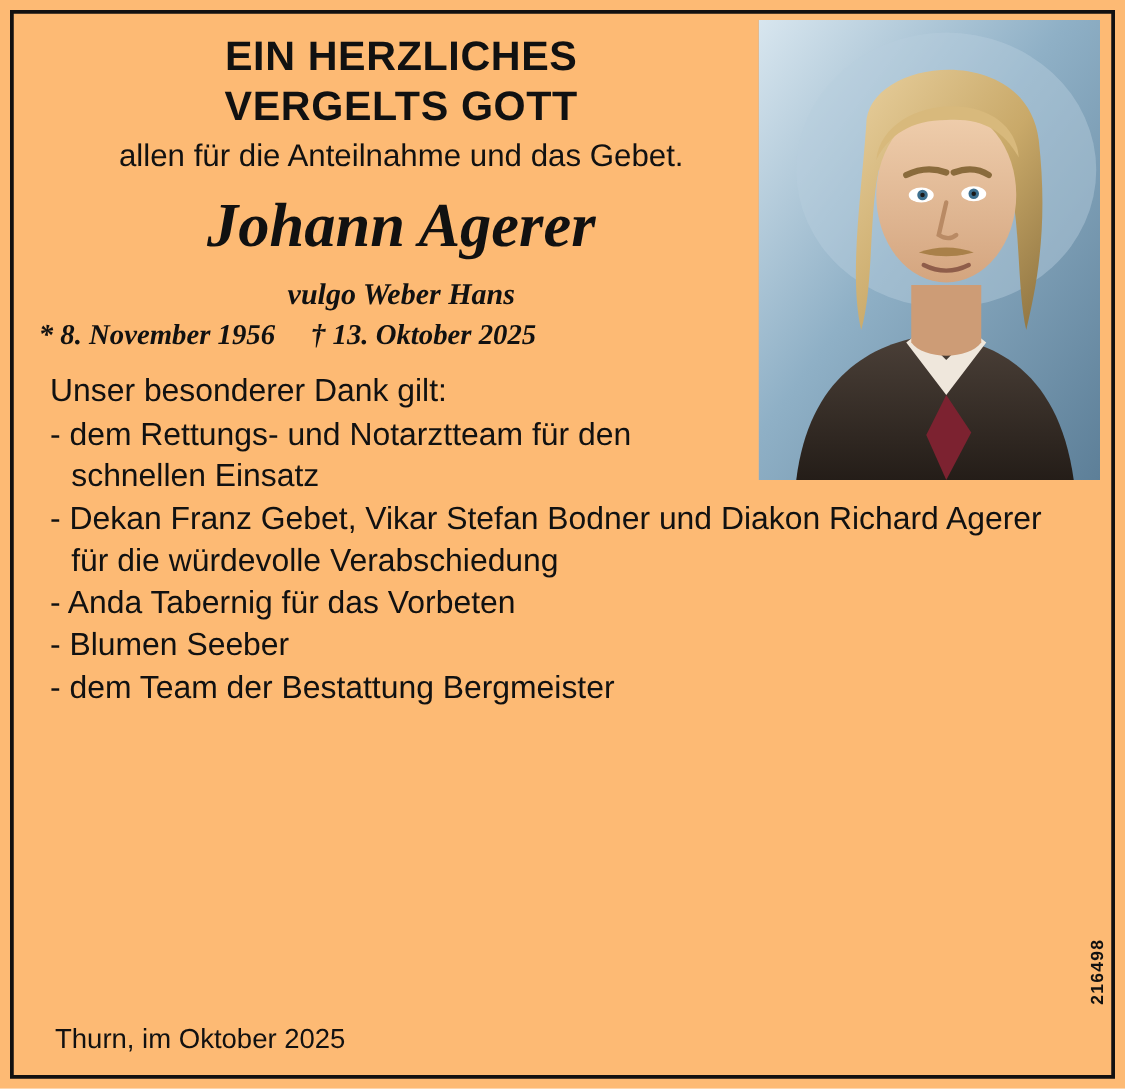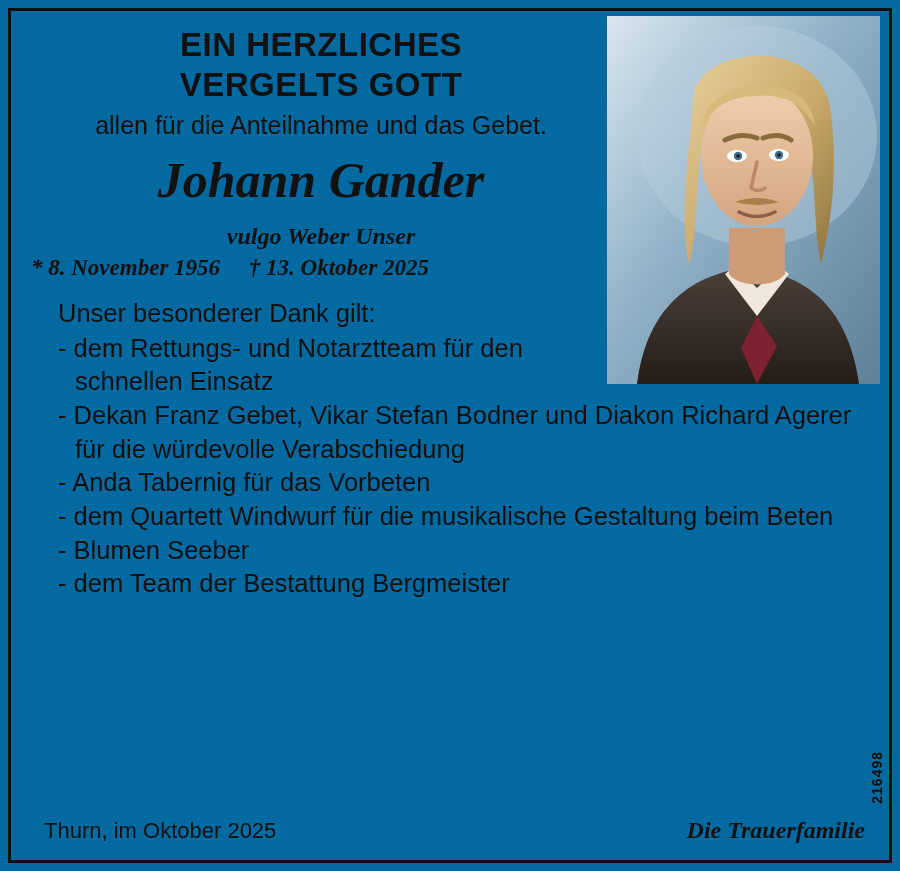--- a/index.html
+++ b/index.html
@@ -7,21 +7,21 @@
     padding: 0;
     background: #ffffff;
   }
   body {
     font-family: "Liberation Sans", sans-serif;
   }
   .page {
     position: relative;
     width: 900px;
     height: 871px;
-    background: #0369a1;
+    background: #fdba74;
     box-sizing: border-box;
     overflow: hidden;
     text-decoration: underline;
   }
   .border-frame {
     position: absolute;
     left: 8px;
     top: 8px;
     right: 8px;
     bottom: 8px;
@@ -115,21 +115,21 @@
   }
   .photo svg {
     display: block;
     width: 100%;
     height: 100%;
   }
 
   
   .thanks {
     position: absolute;
-    left: 47px;
+    left: 29px;
     top: 286px;
     right: 20px;
     font-size: 25.5px;
     line-height: 1.32;
     color: #111111;
   }
   .thanks .lead {
     margin: 0 0 1px 0;
     width: 560px;
   }
@@ -187,22 +187,22 @@
 
   <div class="content">
 
     <div class="headline">
       <div>EIN HERZLICHES</div>
       <div>VERGELTS GOTT</div>
     </div>
 
     <div class="intro">allen für die Anteilnahme und das Gebet.</div>
 
-    <div class="name">Johann Gander</div>
-    <div class="vulgo">vulgo Weber Unser</div>
+    <div class="name">Johann Agerer</div>
+    <div class="vulgo">vulgo Weber Hans</div>
     <div class="dates">* 8. November 1956     † 13. Oktober 2025</div>
 
     <div class="photo">
       <svg viewBox="0 0 273 368" preserveAspectRatio="xMidYMid slice">
         <defs>
           <linearGradient id="bgGrad" x1="0" y1="0" x2="1" y2="1">
             <stop offset="0%" stop-color="#d8e6ef"></stop>
             <stop offset="45%" stop-color="#8fb0c6"></stop>
             <stop offset="100%" stop-color="#5d7f98"></stop>
           </linearGradient>
@@ -252,24 +252,22 @@
         <path d="M132 196 q18 9 36 0" stroke="#8f5d4a" stroke-width="3.5" fill="none" stroke-linecap="round"></path>
       </svg>
     </div>
 
     <div class="thanks">
       <p class="lead">Unser besonderer Dank gilt:</p>
       <ul>
         <li class="narrow">- dem Rettungs- und Notarztteam für den schnellen Einsatz</li>
         <li>- Dekan Franz Gebet, Vikar Stefan Bodner und Diakon Richard Agerer für die würdevolle Verabschiedung</li>
         <li>- Anda Tabernig für das Vorbeten</li>
-        <li>- dem Quartett Windwurf für die musikalische Gestaltung beim Beten</li>
         <li>- Blumen Seeber</li>
         <li>- dem Team der Bestattung Bergmeister</li>
       </ul>
     </div>
 
     <div class="footer-left">Thurn, im Oktober 2025</div>
-    <div class="footer-right">Die Trauerfamilie</div>
     <div class="code">216498</div>
 
   </div>
 </div>
 
 </body></html>

